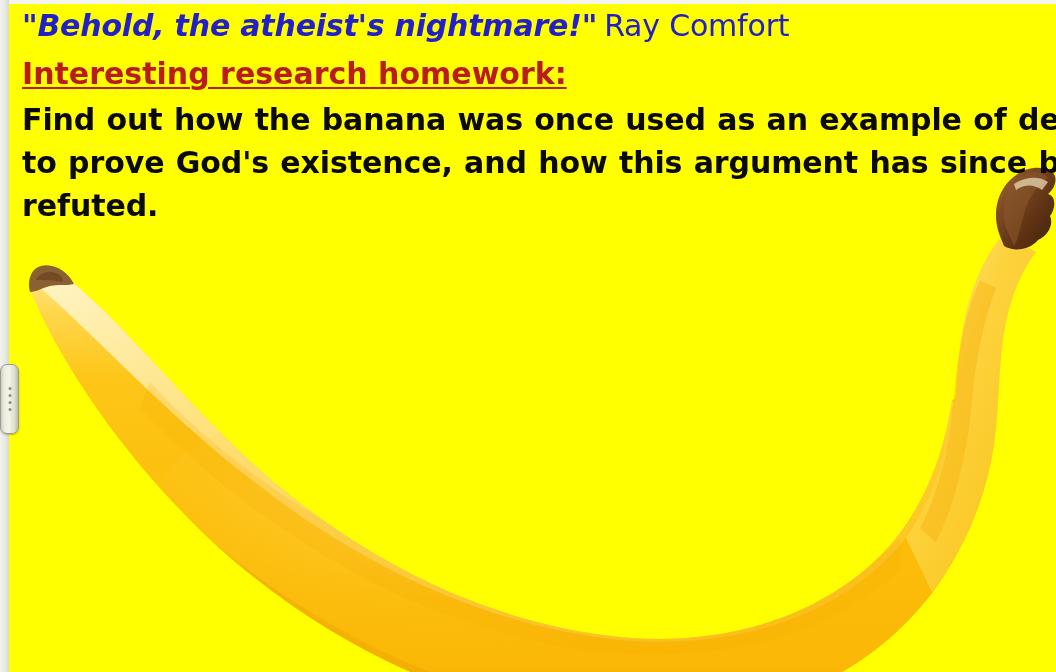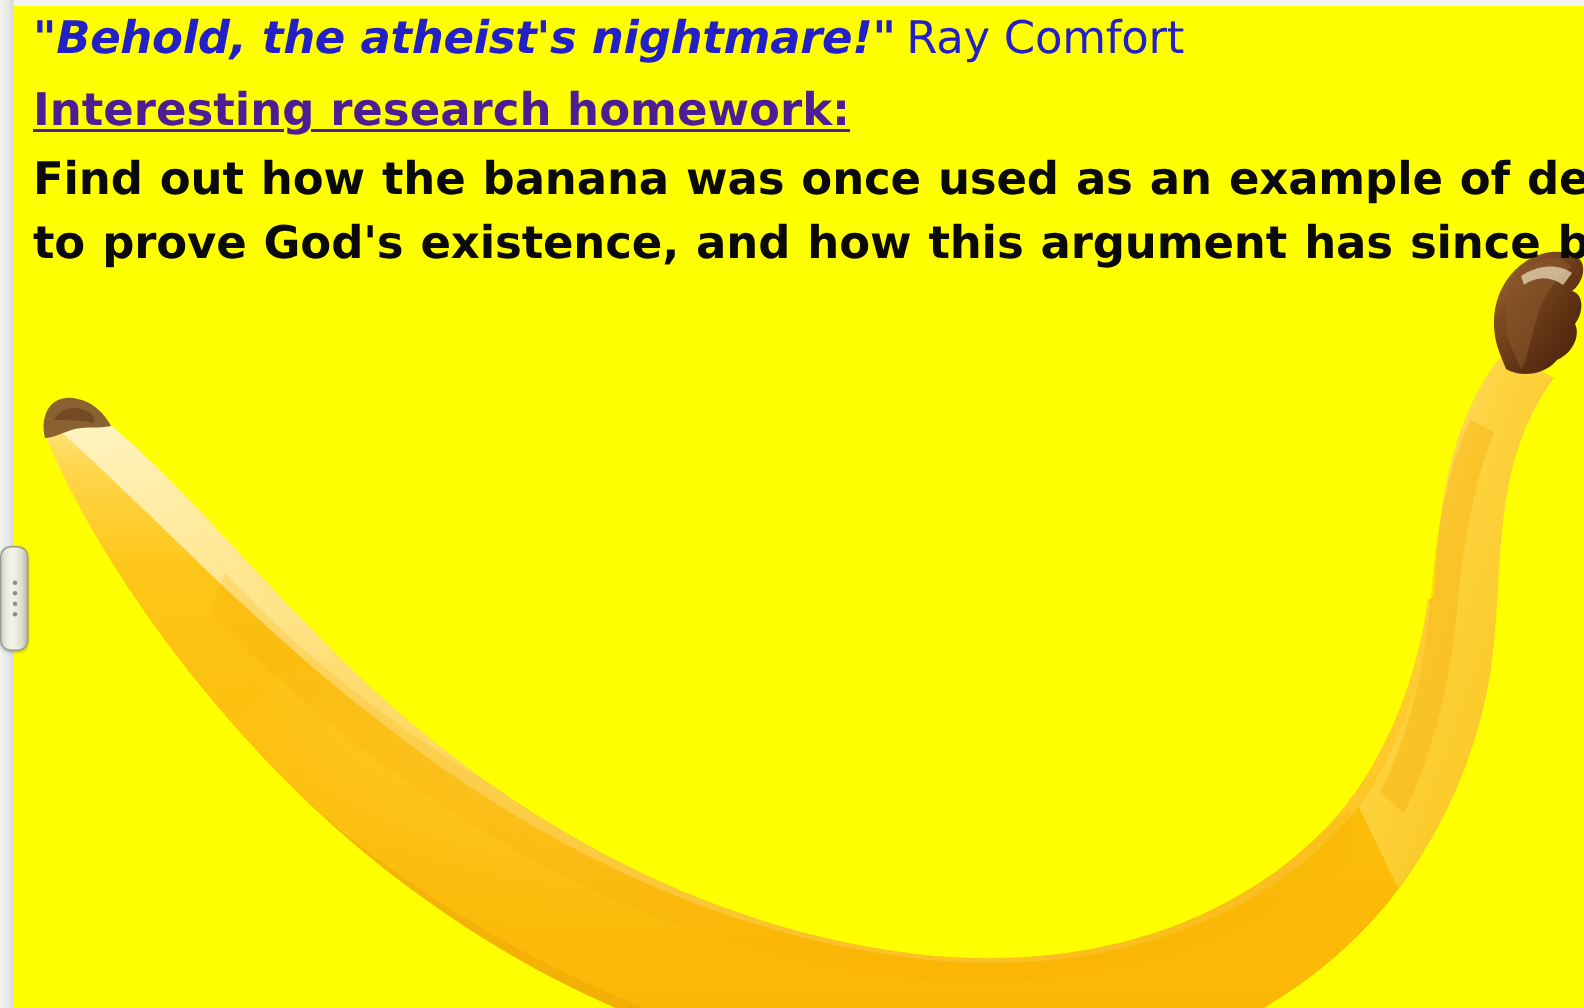--- a/index.html
+++ b/index.html
@@ -94,21 +94,21 @@
     padding-left: 7px;
   }
 
   .subhead {
     position: absolute;
     left: 22px;
     top: 55px;
     font-size: 30px;
     line-height: 38px;
     font-weight: bold;
-    color: #4c1d95;
+    color: #b91c1c;
     text-decoration: underline;
     text-underline-offset: 3px;
     text-decoration-thickness: 2px;
     white-space: nowrap;
   }
 
   .body-para {
     position: absolute;
     left: 22px;
     top: 98px;
@@ -269,20 +269,21 @@
 
     <div class="title-line">
       <span class="title-quote">"Behold, the atheist's nightmare!"</span><span class="title-author">Ray Comfort</span>
     </div>
 
     <div class="subhead">Interesting research homework:</div>
 
     <div class="body-para">
       <span class="bline">Find out how the banana was once used as an example of design</span>
       <span class="bline">to prove God's existence, and how this argument has since been</span>
+      <span class="bline">refuted.</span>
     </div>
   </div>
 
   <div class="top-edge-strip"></div>
   <div class="left-edge-strip"></div>
 
   <div class="scroll-grip">
     <span class="dots">
       <i></i>
         <i></i>

